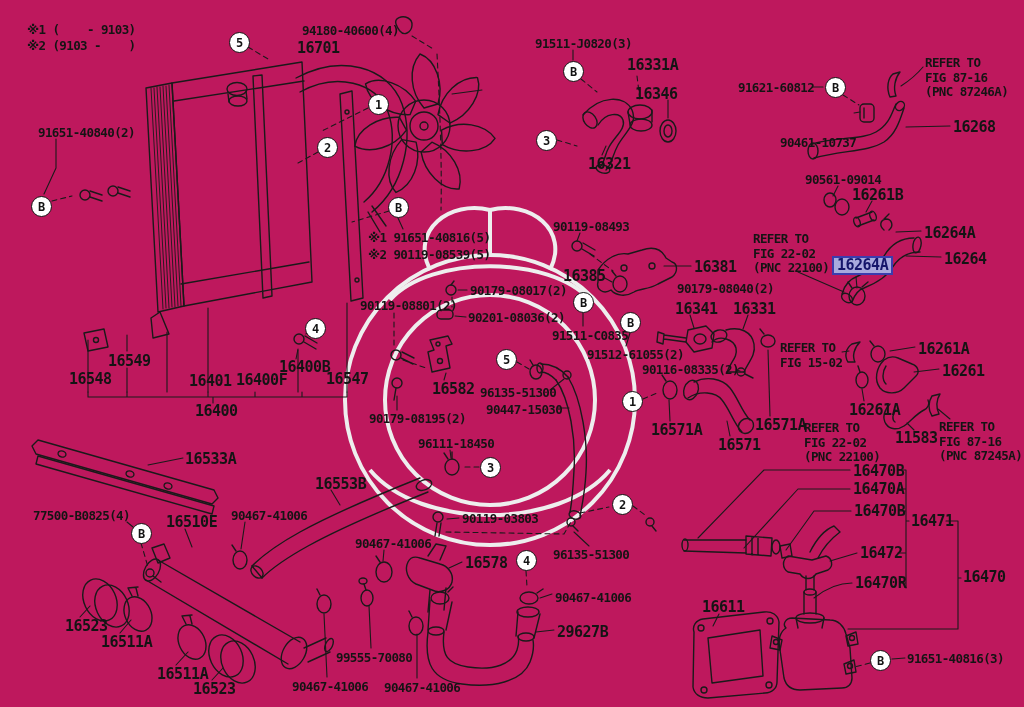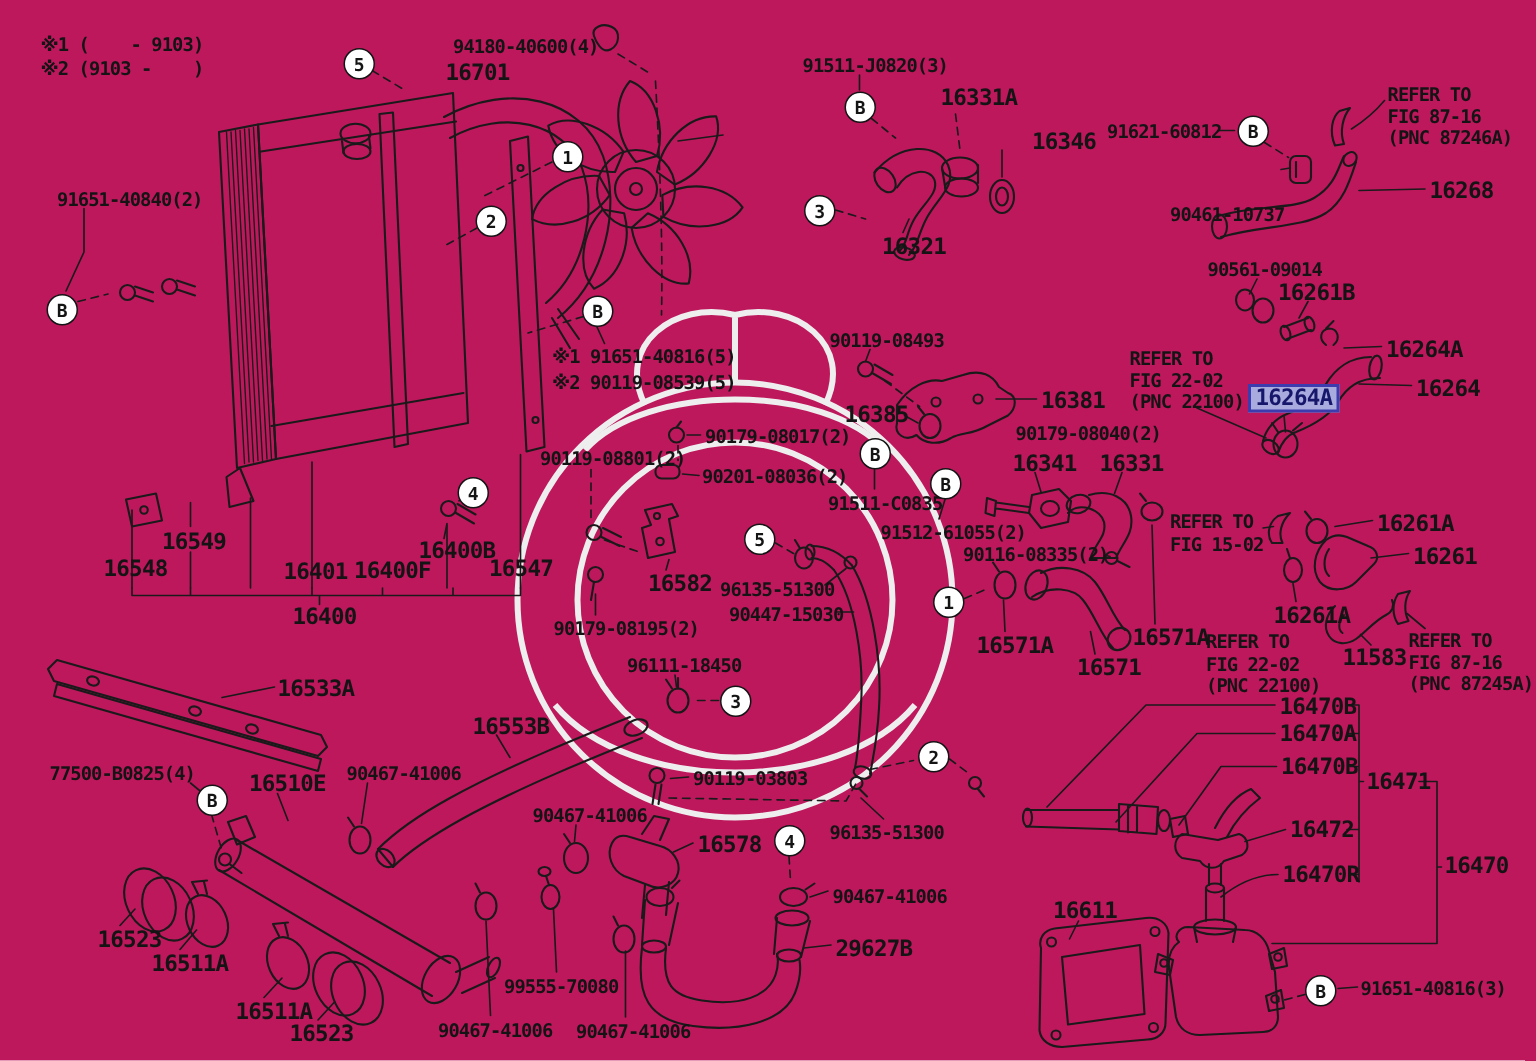--- a/index.html
+++ b/index.html
@@ -305,21 +305,21 @@
   </g>
 </svg>
 
 <div>
       <span class="lbl" style="left: 27px; top: 23px;">※1 (    - 9103)</span>
       <span class="lbl" style="left: 27px; top: 39px;">※2 (9103 -    )</span>
       <span class="lbl" style="left: 302px; top: 24px;">94180-40600(4)</span>
       <span class="lbl lg" style="left: 297px; top: 41px;">16701</span>
       <span class="lbl" style="left: 535px; top: 37px;">91511-J0820(3)</span>
       <span class="lbl lg" style="left: 627px; top: 58px;">16331A</span>
-      <span class="lbl lg" style="left: 688px; top: 87px;">16346</span>
+      <span class="lbl lg" style="left: 635px; top: 87px;">16346</span>
       <span class="lbl" style="left: 738px; top: 81px;">91621-60812</span>
       <span class="lbl" style="left: 925px; top: 56px;">REFER TO
 FIG 87-16
 (PNC 87246A)</span>
       <span class="lbl" style="left: 780px; top: 108px; margin-top: 28px;">90461-10737</span>
       <span class="lbl lg" style="left: 953px; top: 120px;">16268</span>
       <span class="lbl lg" style="left: 588px; top: 157px;">16321</span>
       <span class="lbl" style="left: 38px; top: 126px;">91651-40840(2)</span>
       <span class="lbl" style="left: 805px; top: 173px;">90561-09014</span>
       <span class="lbl lg" style="left: 852px; top: 188px;">16261B</span>

